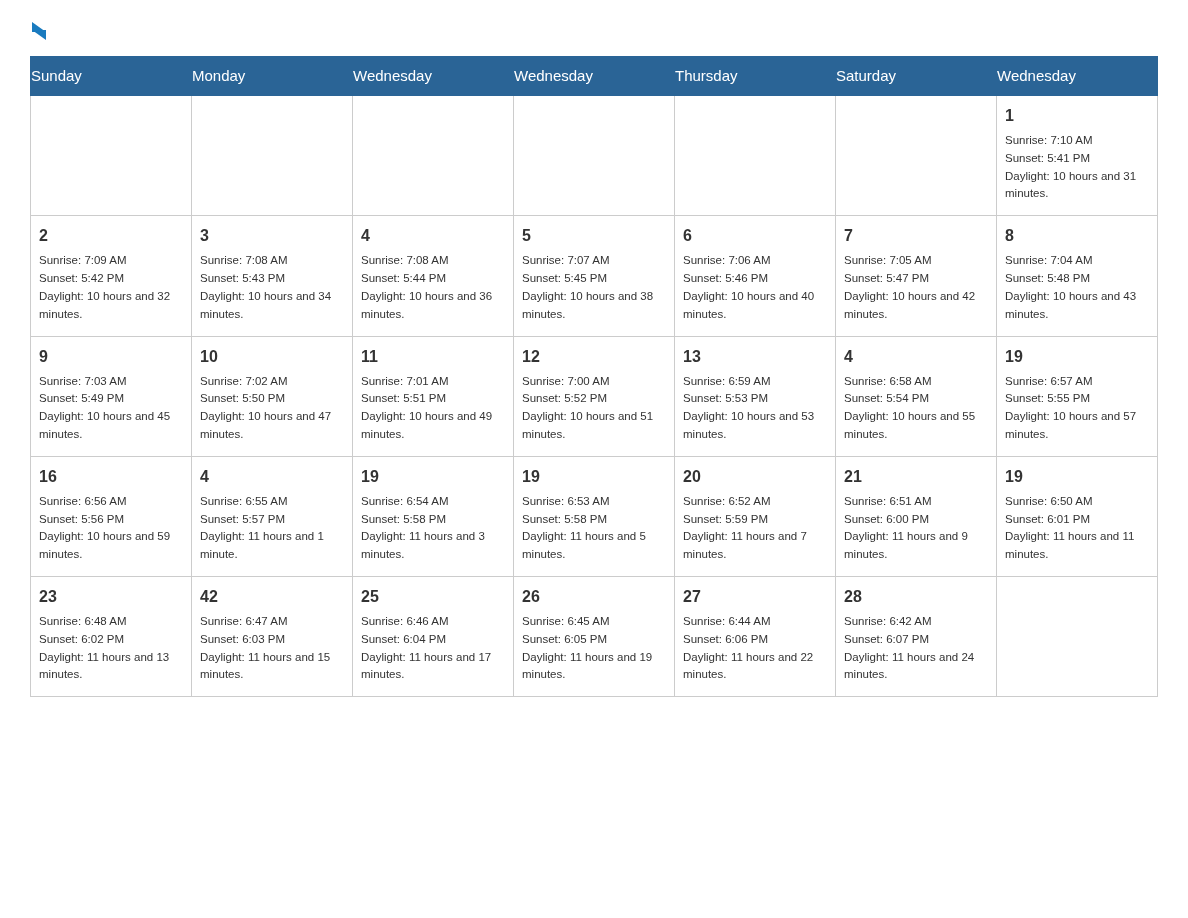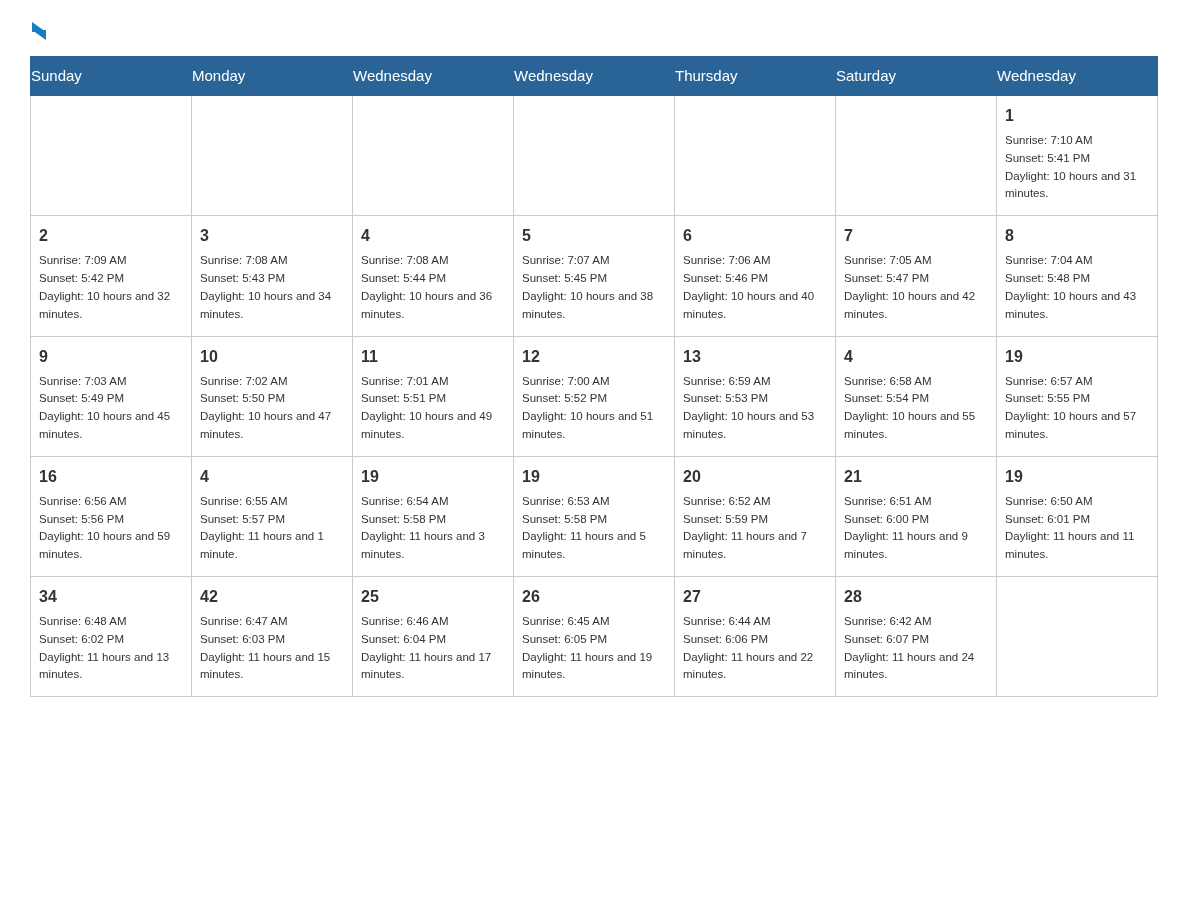--- a/index.html
+++ b/index.html
@@ -221,21 +221,21 @@
           <span class="day-number">21</span>
           <div class="day-info">Sunrise: 6:51 AM<br>Sunset: 6:00 PM<br>Daylight: 11 hours and 9 minutes.</div>
         </td>
         <td>
           <span class="day-number">19</span>
           <div class="day-info">Sunrise: 6:50 AM<br>Sunset: 6:01 PM<br>Daylight: 11 hours and 11 minutes.</div>
         </td>
       </tr>
       <tr>
         <td>
-          <span class="day-number">34</span>
+          <span class="day-number">23</span>
           <div class="day-info">Sunrise: 6:48 AM<br>Sunset: 6:02 PM<br>Daylight: 11 hours and 13 minutes.</div>
         </td>
         <td>
           <span class="day-number">42</span>
           <div class="day-info">Sunrise: 6:47 AM<br>Sunset: 6:03 PM<br>Daylight: 11 hours and 15 minutes.</div>
         </td>
         <td>
           <span class="day-number">25</span>
           <div class="day-info">Sunrise: 6:46 AM<br>Sunset: 6:04 PM<br>Daylight: 11 hours and 17 minutes.</div>
         </td>

